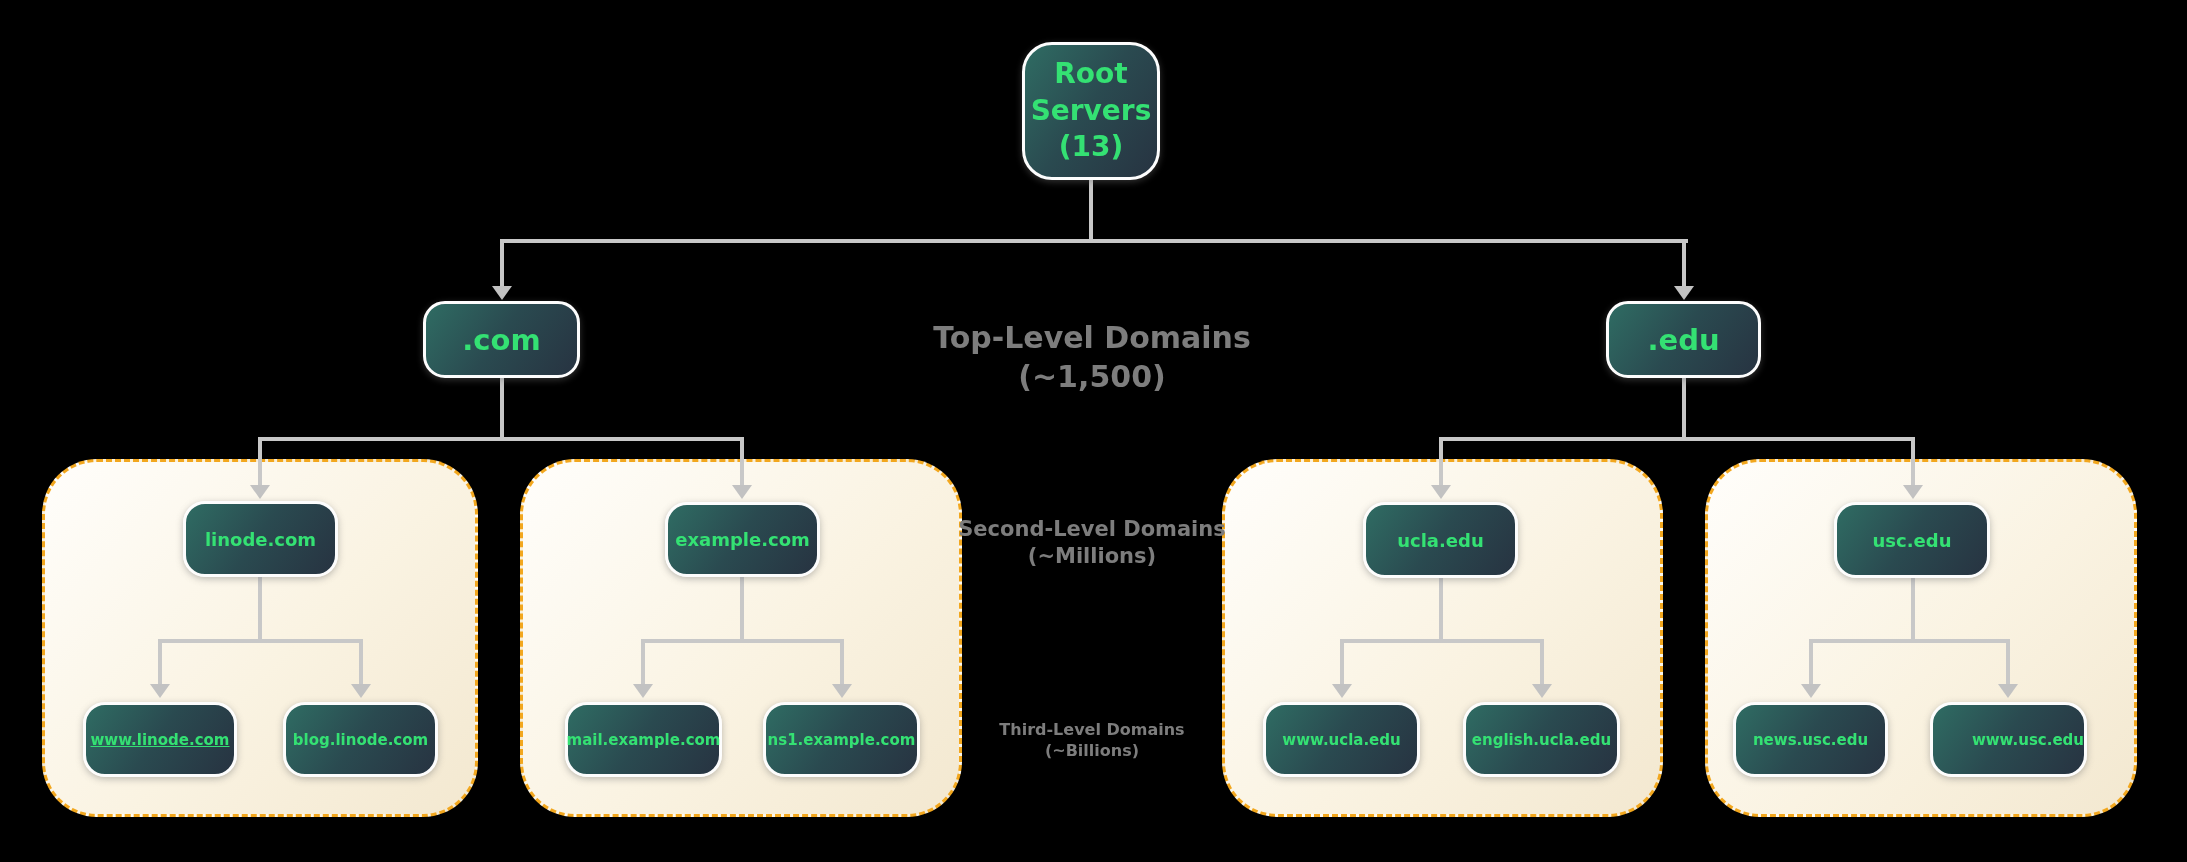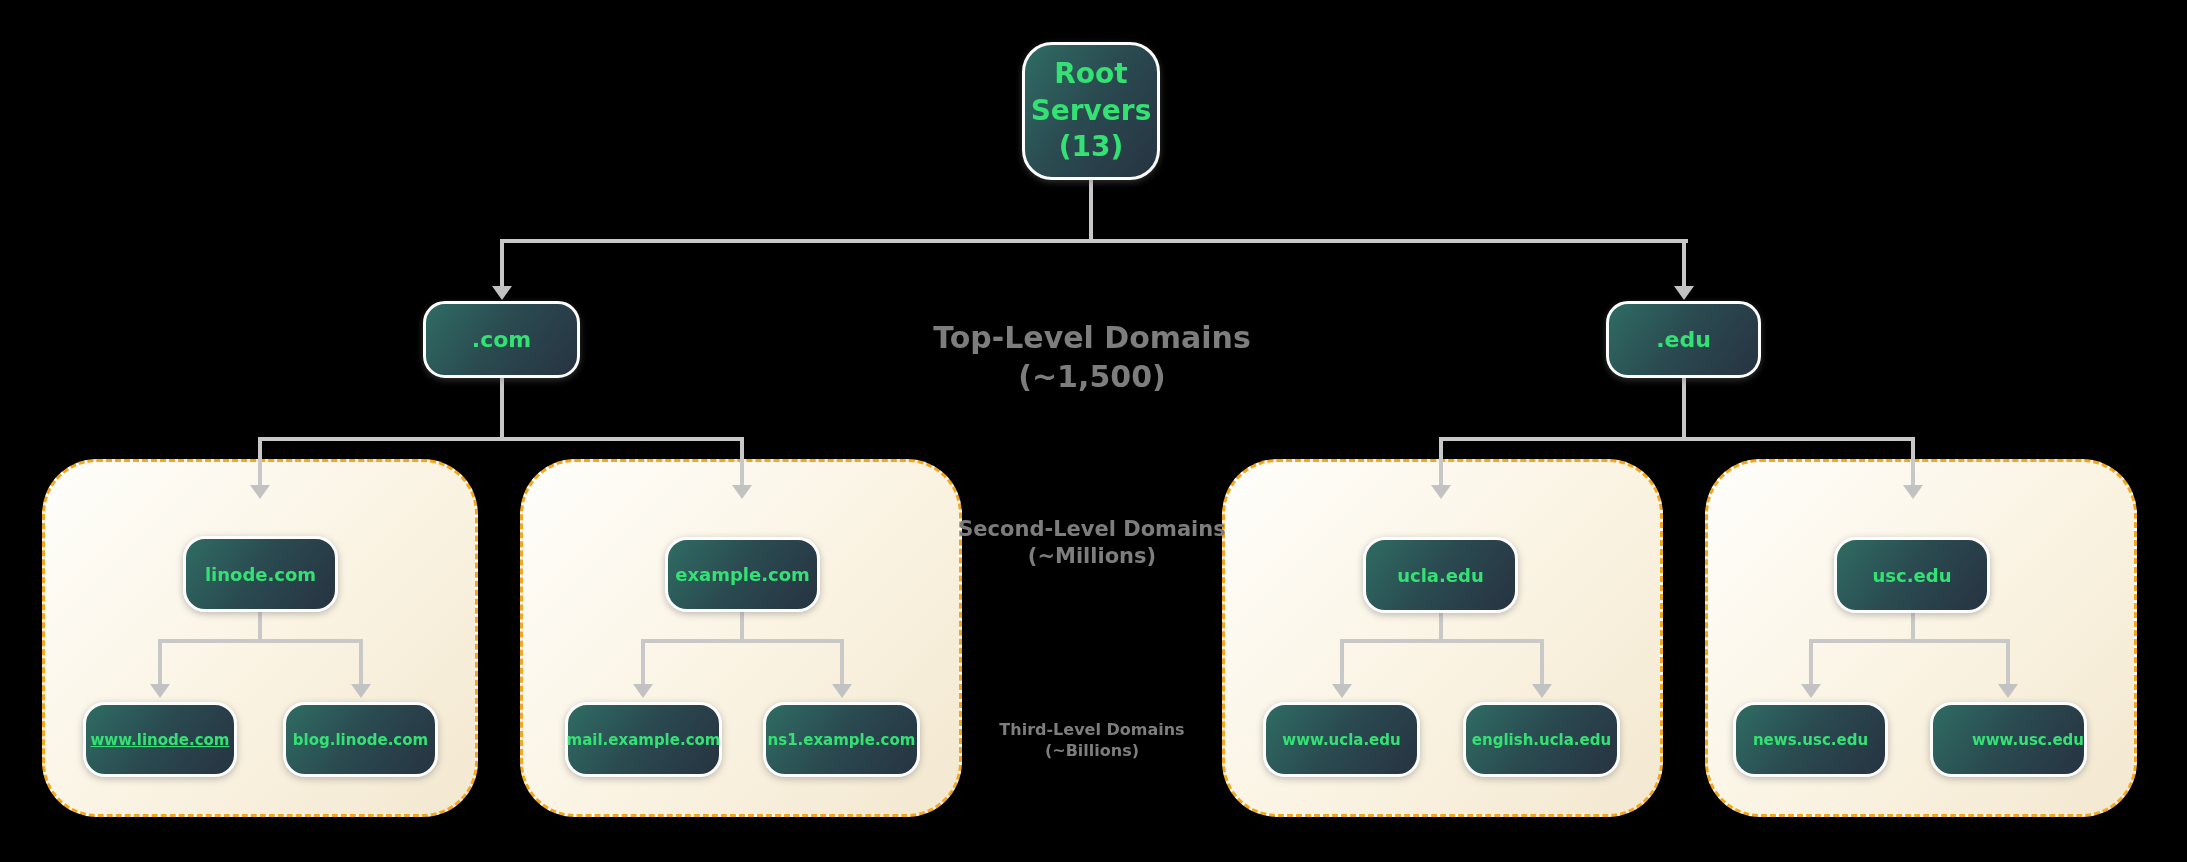--- a/index.html
+++ b/index.html
@@ -24,22 +24,22 @@
   
   .node{
     position:absolute;box-sizing:border-box;z-index:3;
     display:flex;align-items:center;justify-content:center;text-align:center;
     background:linear-gradient(125deg,#2f6c63 0%,#2a4a50 48%,#273341 100%);
     border:3px solid #fdfdfd;border-radius:22px;
     box-shadow:0 2px 7px rgba(110,110,110,0.45);
     color:#34e173;font-weight:bold;white-space:nowrap;
   }
   .node-root{border-radius:30px;font-size:28px;line-height:1.32;white-space:pre-line;}
-  .node-tld{font-size:22px;}
-  .node-sld{font-size:18px;margin-top:35px;}
+  .node-tld{font-size:29px;}
+  .node-sld{font-size:18px;}
   .node-third{font-size:15px;}
   
   .level-label{
     position:absolute;z-index:2;width:400px;text-align:center;
     color:#7d7d7d;font-weight:bold;line-height:1.3;
   }
   .lbl-1{font-size:30px;}
   .lbl-2{font-size:21px;}
   .lbl-3{font-size:16px;}
 </style>

